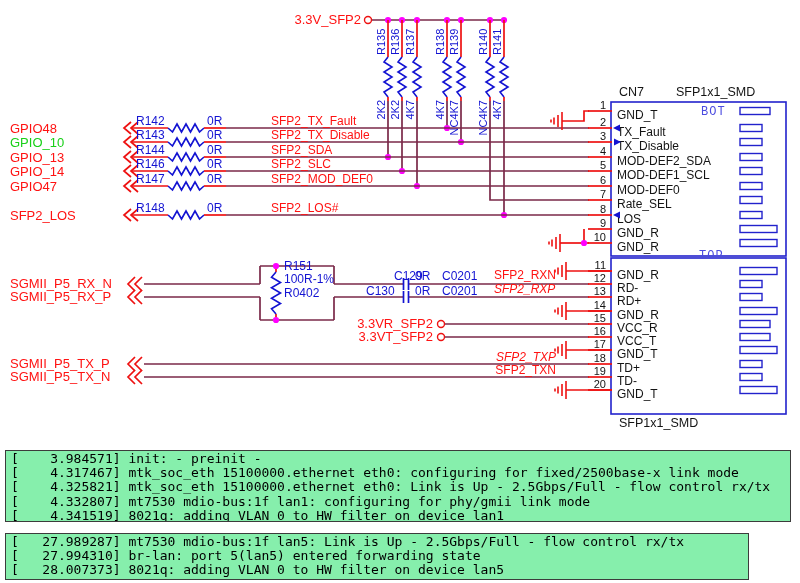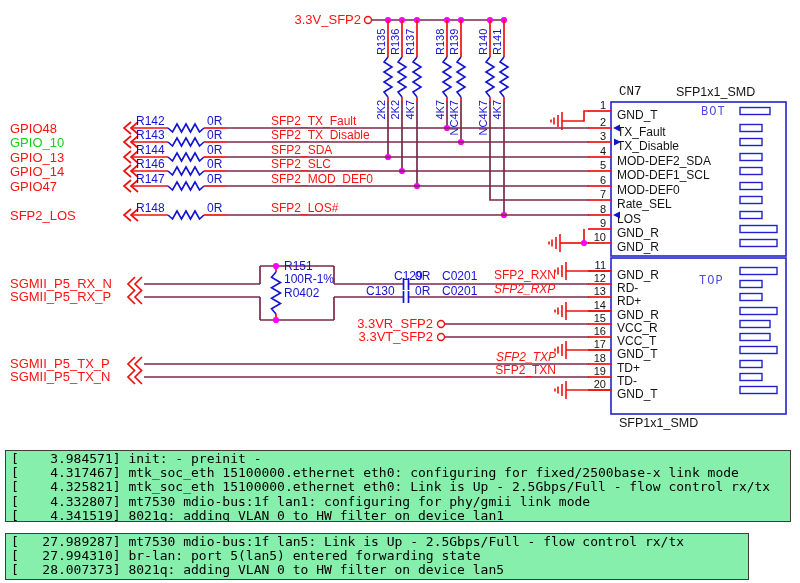--- a/index.html
+++ b/index.html
@@ -329,21 +329,21 @@
   <span class="lbl red" style="left:494px;top:283px;font-style:italic;">SFP2_RXP</span>
 
   <span class="lbl red f13 r" style="left:333px;top:317px;width:100px;">3.3VR_SFP2</span>
   <span class="lbl red f13 r" style="left:333px;top:330px;width:100px;">3.3VT_SFP2</span>
 
   <span class="lbl red f13" style="left:10px;top:357px;">SGMII_P5_TX_P</span>
   <span class="lbl red f13" style="left:10px;top:370px;">SGMII_P5_TX_N</span>
   <span class="lbl red r" style="left:456px;top:351px;width:100px;font-style:italic;">SFP2_TXP</span>
   <span class="lbl red r" style="left:456px;top:364px;width:100px;">SFP2_TXN</span>
 
-  <span class="lbl dark" style="left:619px;top:86px;font-size:12.5px;font-family:Liberation Mono, monospace;">CN7</span>
+  <span class="lbl dark" style="left:619px;top:86px;font-size:12.5px;">CN7</span>
   <span class="lbl dark" style="left:676px;top:86px;font-size:12.5px;">SFP1x1_SMD</span>
   <span class="lbl dark" style="left:619px;top:417px;font-size:12.5px;">SFP1x1_SMD</span>
   <span class="lbl mono" style="left:701px;top:106px;">BOT</span>
-  <span class="lbl mono" style="left:699px;top:275px;">TOP</span>
+  <span class="lbl mono" style="left:699px;top:250px;">TOP</span>
 
   <div class="logbox" id="log0" style="left:5px;top:450px;width:779px;height:69px;"><div>[    3.984571] init: - preinit -</div><div>[    4.317467] mtk_soc_eth 15100000.ethernet eth0: configuring for fixed/2500base-x link mode</div><div>[    4.325821] mtk_soc_eth 15100000.ethernet eth0: Link is Up - 2.5Gbps/Full - flow control rx/tx</div><div>[    4.332807] mt7530 mdio-bus:1f lan1: configuring for phy/gmii link mode</div><div>[    4.341519] 8021q: adding VLAN 0 to HW filter on device lan1</div></div>
   <div class="logbox" id="log1" style="left:5px;top:533px;width:737px;height:44px;"><div>[   27.989287] mt7530 mdio-bus:1f lan5: Link is Up - 2.5Gbps/Full - flow control rx/tx</div><div>[   27.994310] br-lan: port 5(lan5) entered forwarding state</div><div>[   28.007373] 8021q: adding VLAN 0 to HW filter on device lan5</div></div>
 </div>
 
 </body></html>

